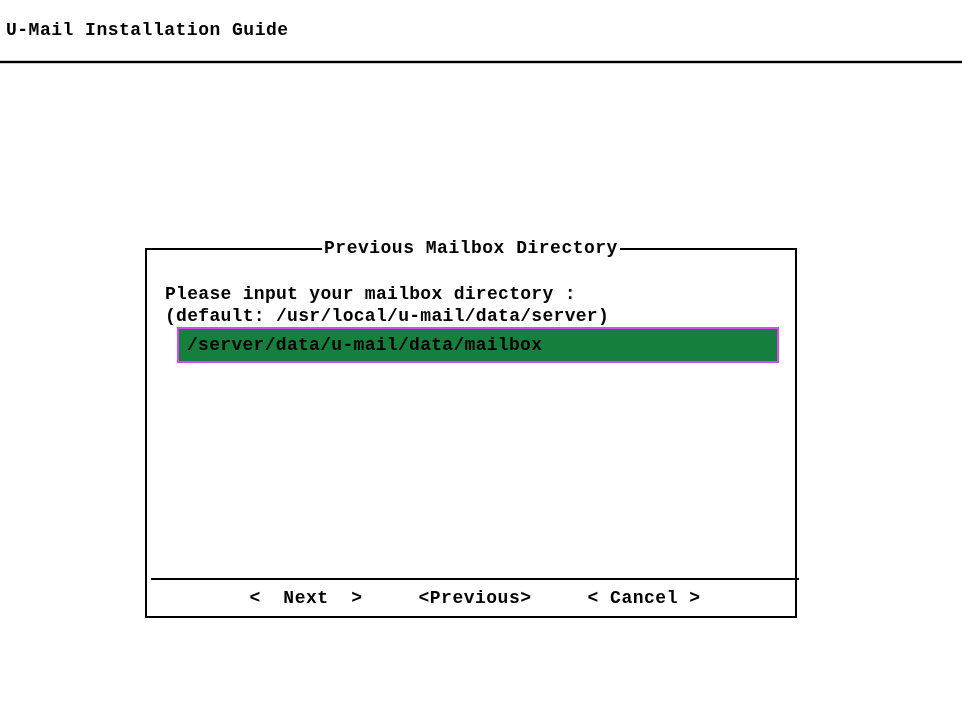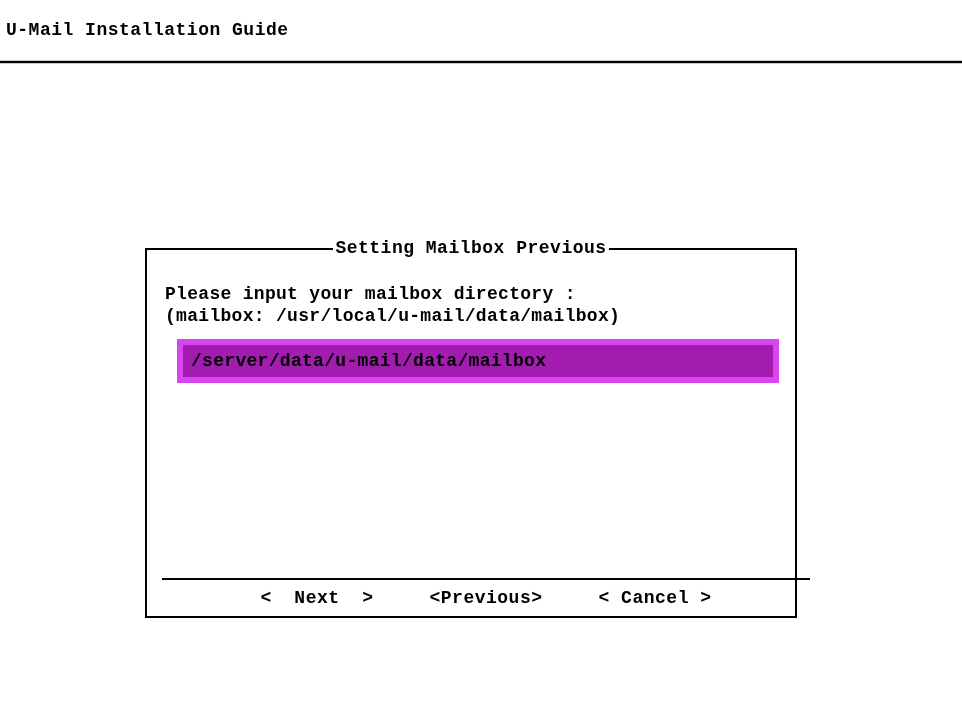--- a/index.html
+++ b/index.html
@@ -63,41 +63,41 @@
       line-height: 1.2;
       letter-spacing: 0.3px;
     }
     .prompt-line {
       white-space: pre;
     }
     .default-line {
       white-space: pre;
     }
     .input-box {
-      margin-top: 12px;
+      margin-top: 0;
       margin-left: 12px;
       width: 602px;
-      border: 6px solid #d946ef;
-      background: #a21caf;
+      border: 2px solid #d946ef;
+      background: #15803d;
       display: block;
     }
     .input-field {
       width: 100%;
       border: none;
       outline: none;
       font-family: "Courier New", Courier, monospace;
       font-weight: bold;
       font-size: 18px;
       padding: 6px 8px;
       background: transparent;
       letter-spacing: 0.3px;
     }
     .button-bar {
       position: absolute;
-      left: 15px;
+      left: 4px;
       bottom: 0;
       width: 100%;
       border-top: 2px solid #000000;
       height: 38px;
       display: flex;
       align-items: center;
       justify-content: center;
       gap: 56px;
       font-size: 18px;
       letter-spacing: 0.5px;
@@ -111,26 +111,26 @@
 </head>
 <body>
 
 <div class="header">U-Mail Installation Guide</div>
 <hr class="header-rule">
 <hr class="header-rule2">
 <hr class="header-rule3">
 
 <div class="dialog">
   <div class="dialog-title-wrap">
-    <span class="dialog-title">Setting Mailbox Previous</span>
+    <span class="dialog-title">Previous Mailbox Directory</span>
   </div>
 
   <div class="dialog-body">
     <div class="prompt-line">Please input your mailbox directory :</div>
-    <div class="default-line">(mailbox: /usr/local/u-mail/data/mailbox)</div>
+    <div class="default-line">(default: /usr/local/u-mail/data/server)</div>
 
     <div class="input-box">
       <input type="text" class="input-field" value="/server/data/u-mail/data/mailbox" style="">
     </div>
   </div>
 
   <div class="button-bar">
     <span class="btn">&lt;  Next  &gt;</span>
     <span class="btn">&lt;Previous&gt;</span>
     <span class="btn">&lt; Cancel &gt;</span>

